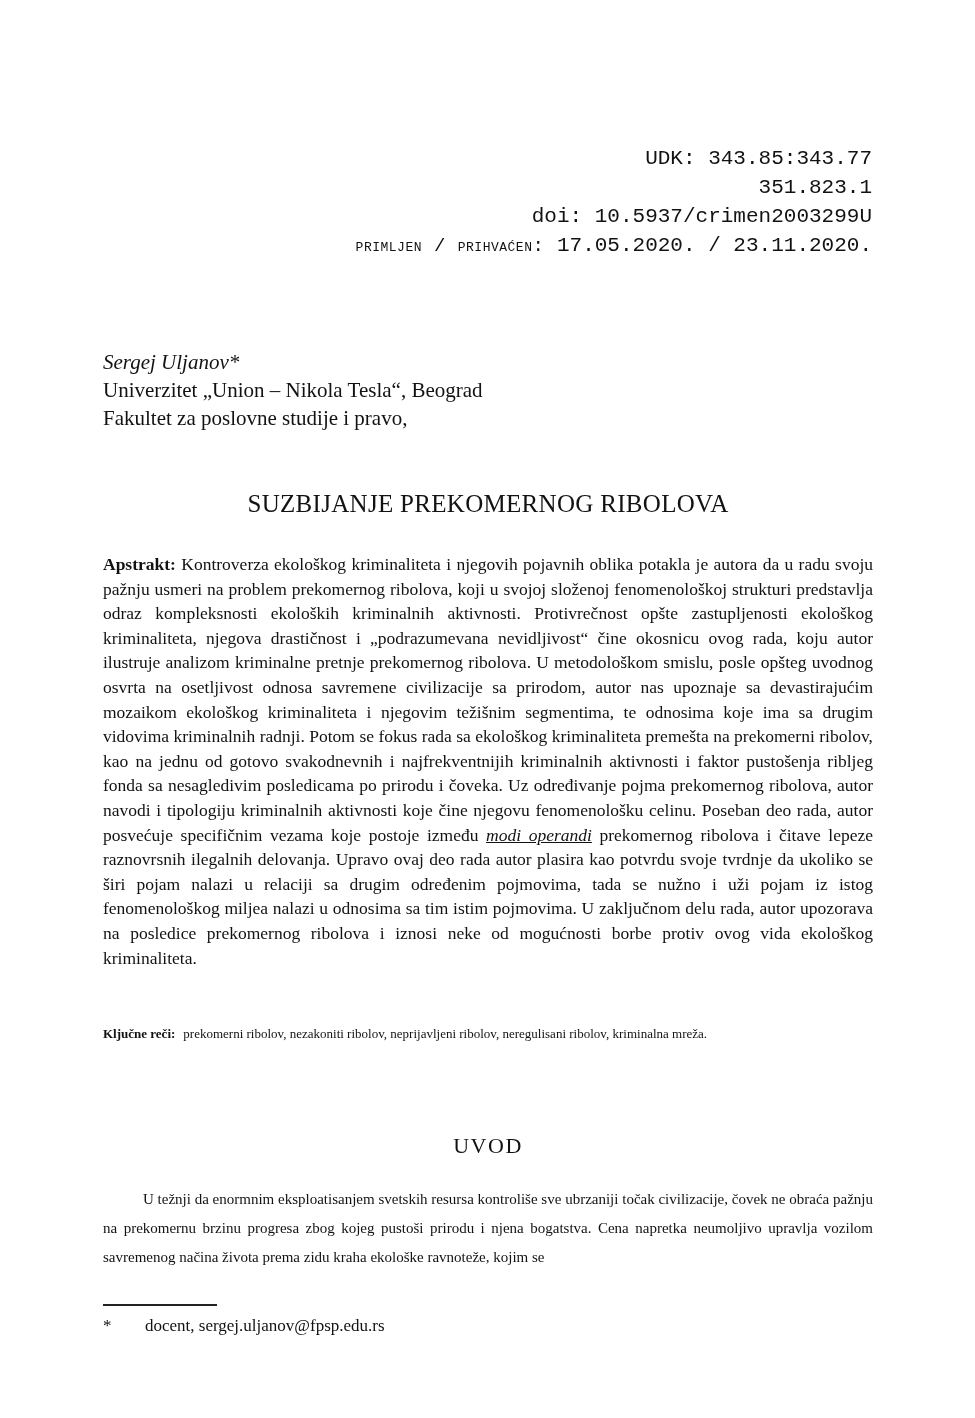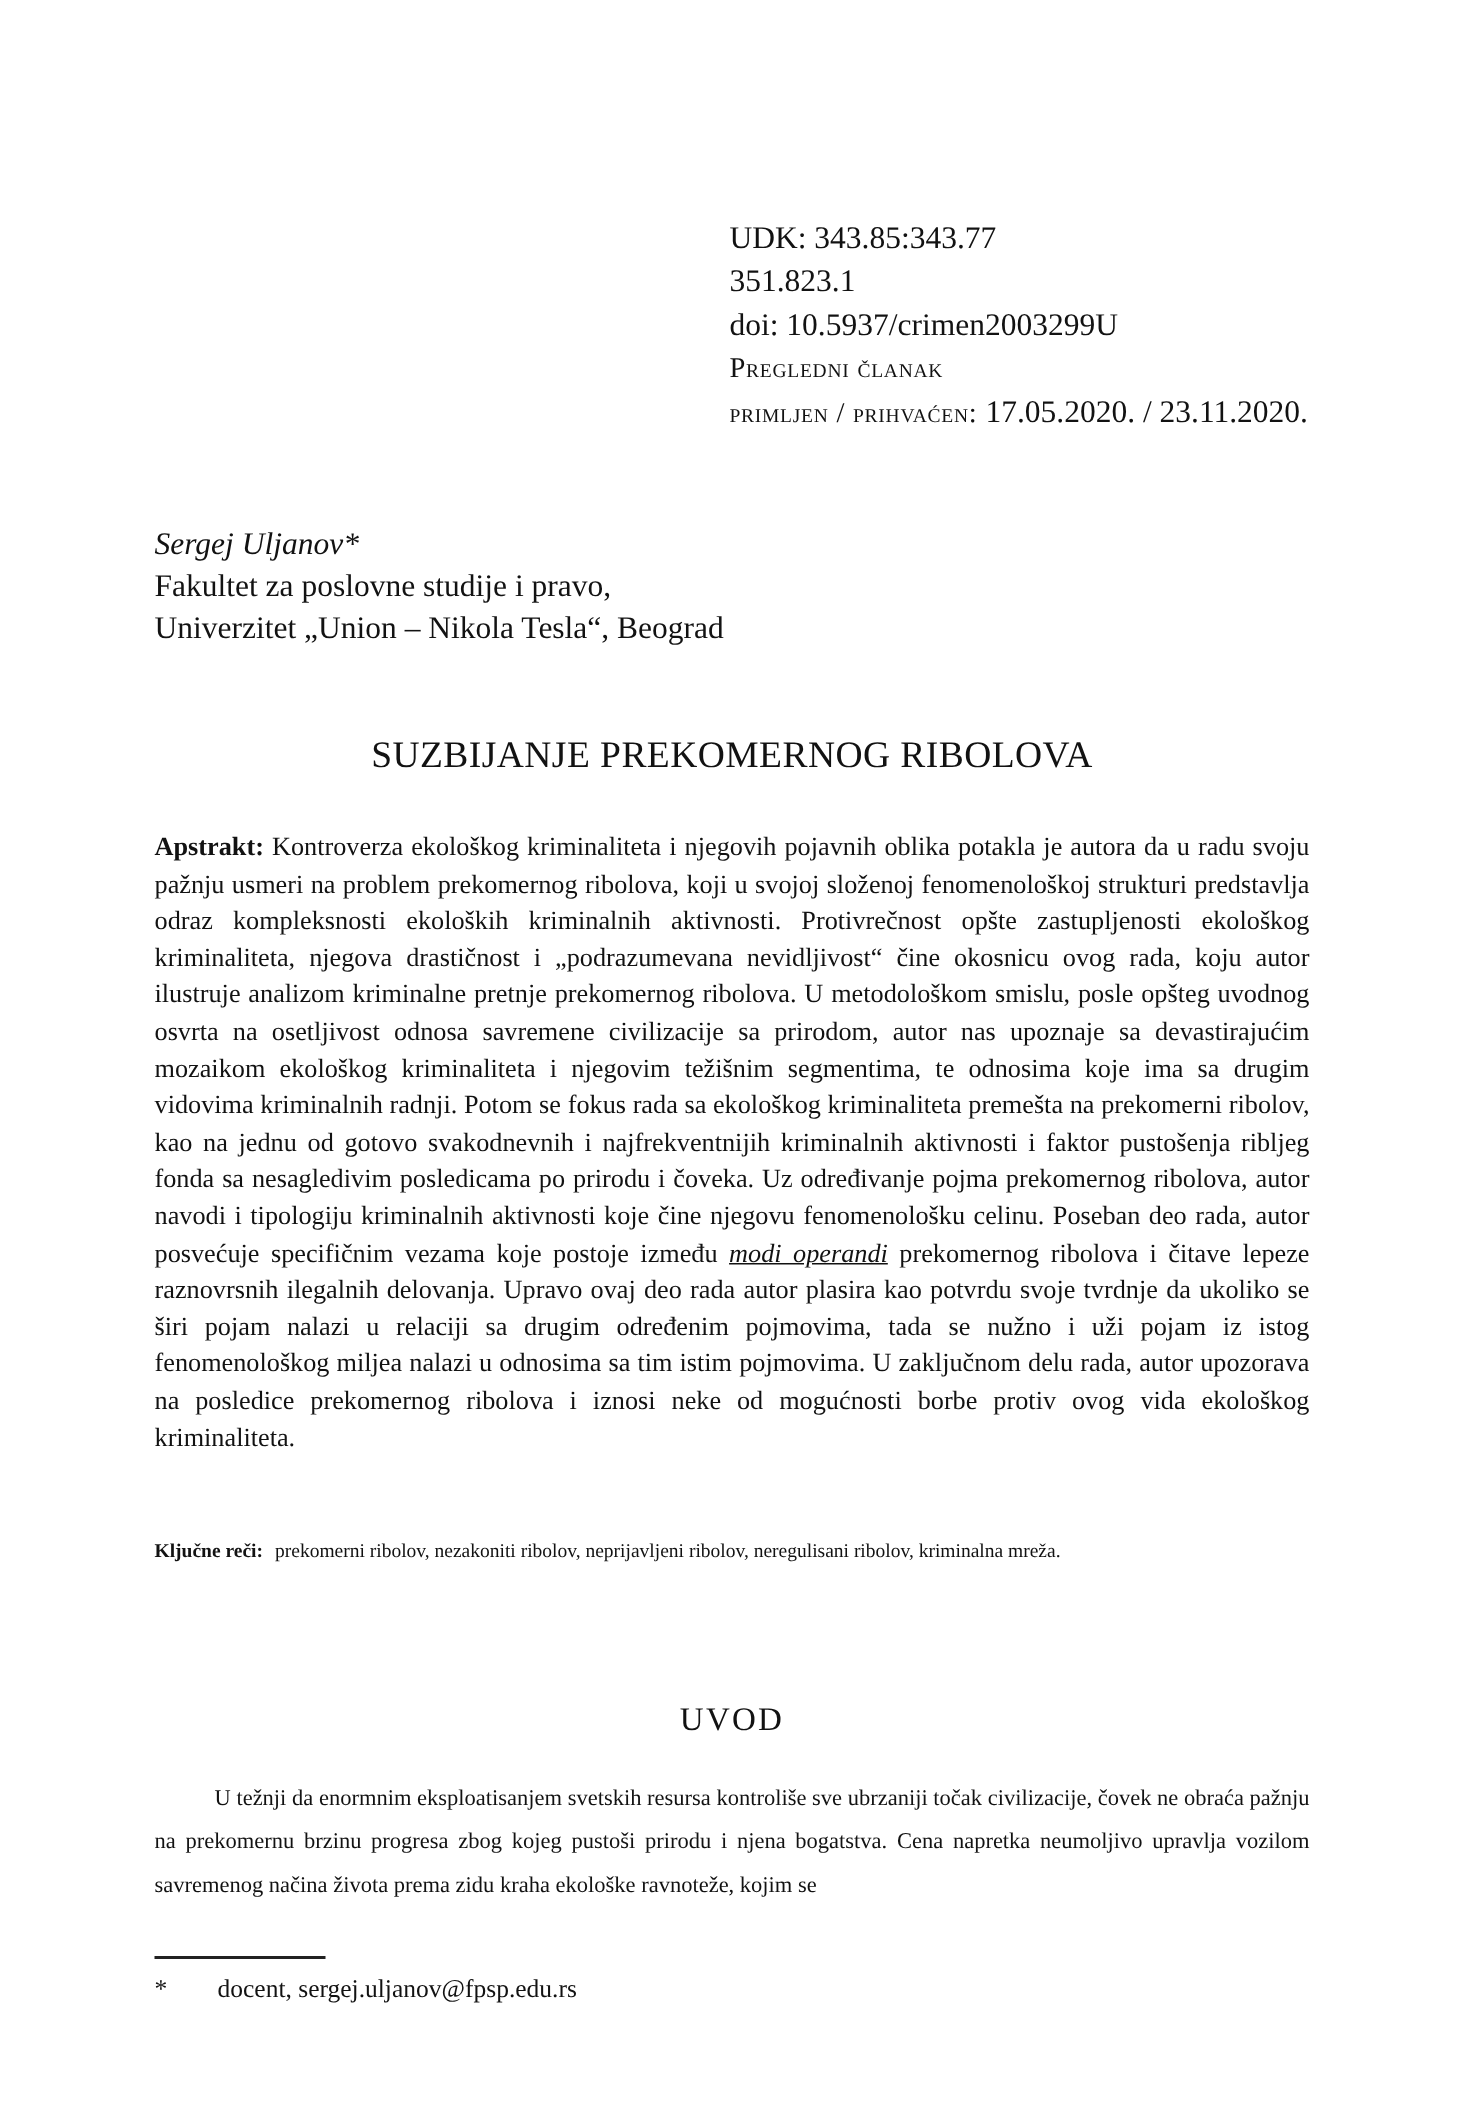--- a/index.html
+++ b/index.html
@@ -15,23 +15,24 @@
     color: #121212;
     font-family: "Liberation Serif", "DejaVu Serif", serif;
     overflow: hidden;
   }
 
   
   .biblio {
     position: absolute;
     top: 144px;
     right: 103px;
-    text-align: left;
+    text-align: right;
     line-height: 29px;
     font-size: 21px;
+    font-family: Liberation Mono, monospace;
   }
   .biblio .smallcaps {
     font-variant: small-caps;
     font-size: 19px;
     letter-spacing: 0.5px;
   }
   .biblio .dates {
     font-size: 21px;
     font-variant: normal;
   }
@@ -142,28 +143,27 @@
 </style>
 </head>
 <body>
 
 <div class="page">
 
   <div class="biblio">
     <div>UDK: 343.85:343.77</div>
     <div>351.823.1</div>
     <div>doi: 10.5937/crimen2003299U</div>
-    <div class="smallcaps">Pregledni članak</div>
     <div><span class="smallcaps">primljen / prihvaćen:</span><span class="dates"> 17.05.2020. / 23.11.2020.</span></div>
   </div>
 
   <div class="author-block">
     <div class="author-name">Sergej Uljanov*</div>
+    <div>Univerzitet „Union – Nikola Tesla“, Beograd</div>
     <div>Fakultet za poslovne studije i pravo,</div>
-    <div>Univerzitet „Union – Nikola Tesla“, Beograd</div>
   </div>
 
   <h1 class="article-title">SUZBIJANJE PREKOMERNOG RIBOLOVA</h1>
 
   <p class="abstract">
     <span class="label">Apstrakt:</span>
     <span>Kontroverza ekološkog kriminaliteta i njegovih pojavnih oblika potakla je autora da u radu svoju pažnju usmeri na problem prekomernog ribolova, koji u svojoj složenoj fenomenološkoj strukturi predstavlja odraz kompleksnosti ekoloških kriminalnih aktivnosti. Protivrečnost opšte zastupljenosti ekološkog kriminaliteta, njegova drastičnost i „podrazumevana nevidljivost“ čine okosnicu ovog rada, koju autor ilustruje analizom kriminalne pretnje prekomernog ribolova. U metodološkom smislu, posle opšteg uvodnog osvrta na osetljivost odnosa savremene civilizacije sa prirodom, autor nas upoznaje sa devastirajućim mozaikom ekološkog kriminaliteta i njegovim težišnim segmentima, te odnosima koje ima sa drugim vidovima kriminalnih radnji. Potom se fokus rada sa ekološkog kriminaliteta premešta na prekomerni ribolov, kao na jednu od gotovo svakodnevnih i najfrekventnijih kriminalnih aktivnosti i faktor pustošenja ribljeg fonda sa nesagledivim posledicama po prirodu i čoveka. Uz određivanje pojma prekomernog ribolova, autor navodi i tipologiju kriminalnih aktivnosti koje čine njegovu fenomenološku celinu. Poseban deo rada, autor posvećuje specifičnim vezama koje postoje između</span>
     <span class="italic">modi operandi</span>
     <span>prekomernog ribolova i čitave lepeze raznovrsnih ilegalnih delovanja. Upravo ovaj deo rada autor plasira kao potvrdu svoje tvrdnje da ukoliko se širi pojam nalazi u relaciji sa drugim određenim pojmovima, tada se nužno i uži pojam iz istog fenomenološkog miljea nalazi u odnosima sa tim istim pojmovima. U zaključnom delu rada, autor upozorava na posledice prekomernog ribolova i iznosi neke od mogućnosti borbe protiv ovog vida ekološkog kriminaliteta.</span>
   </p>

